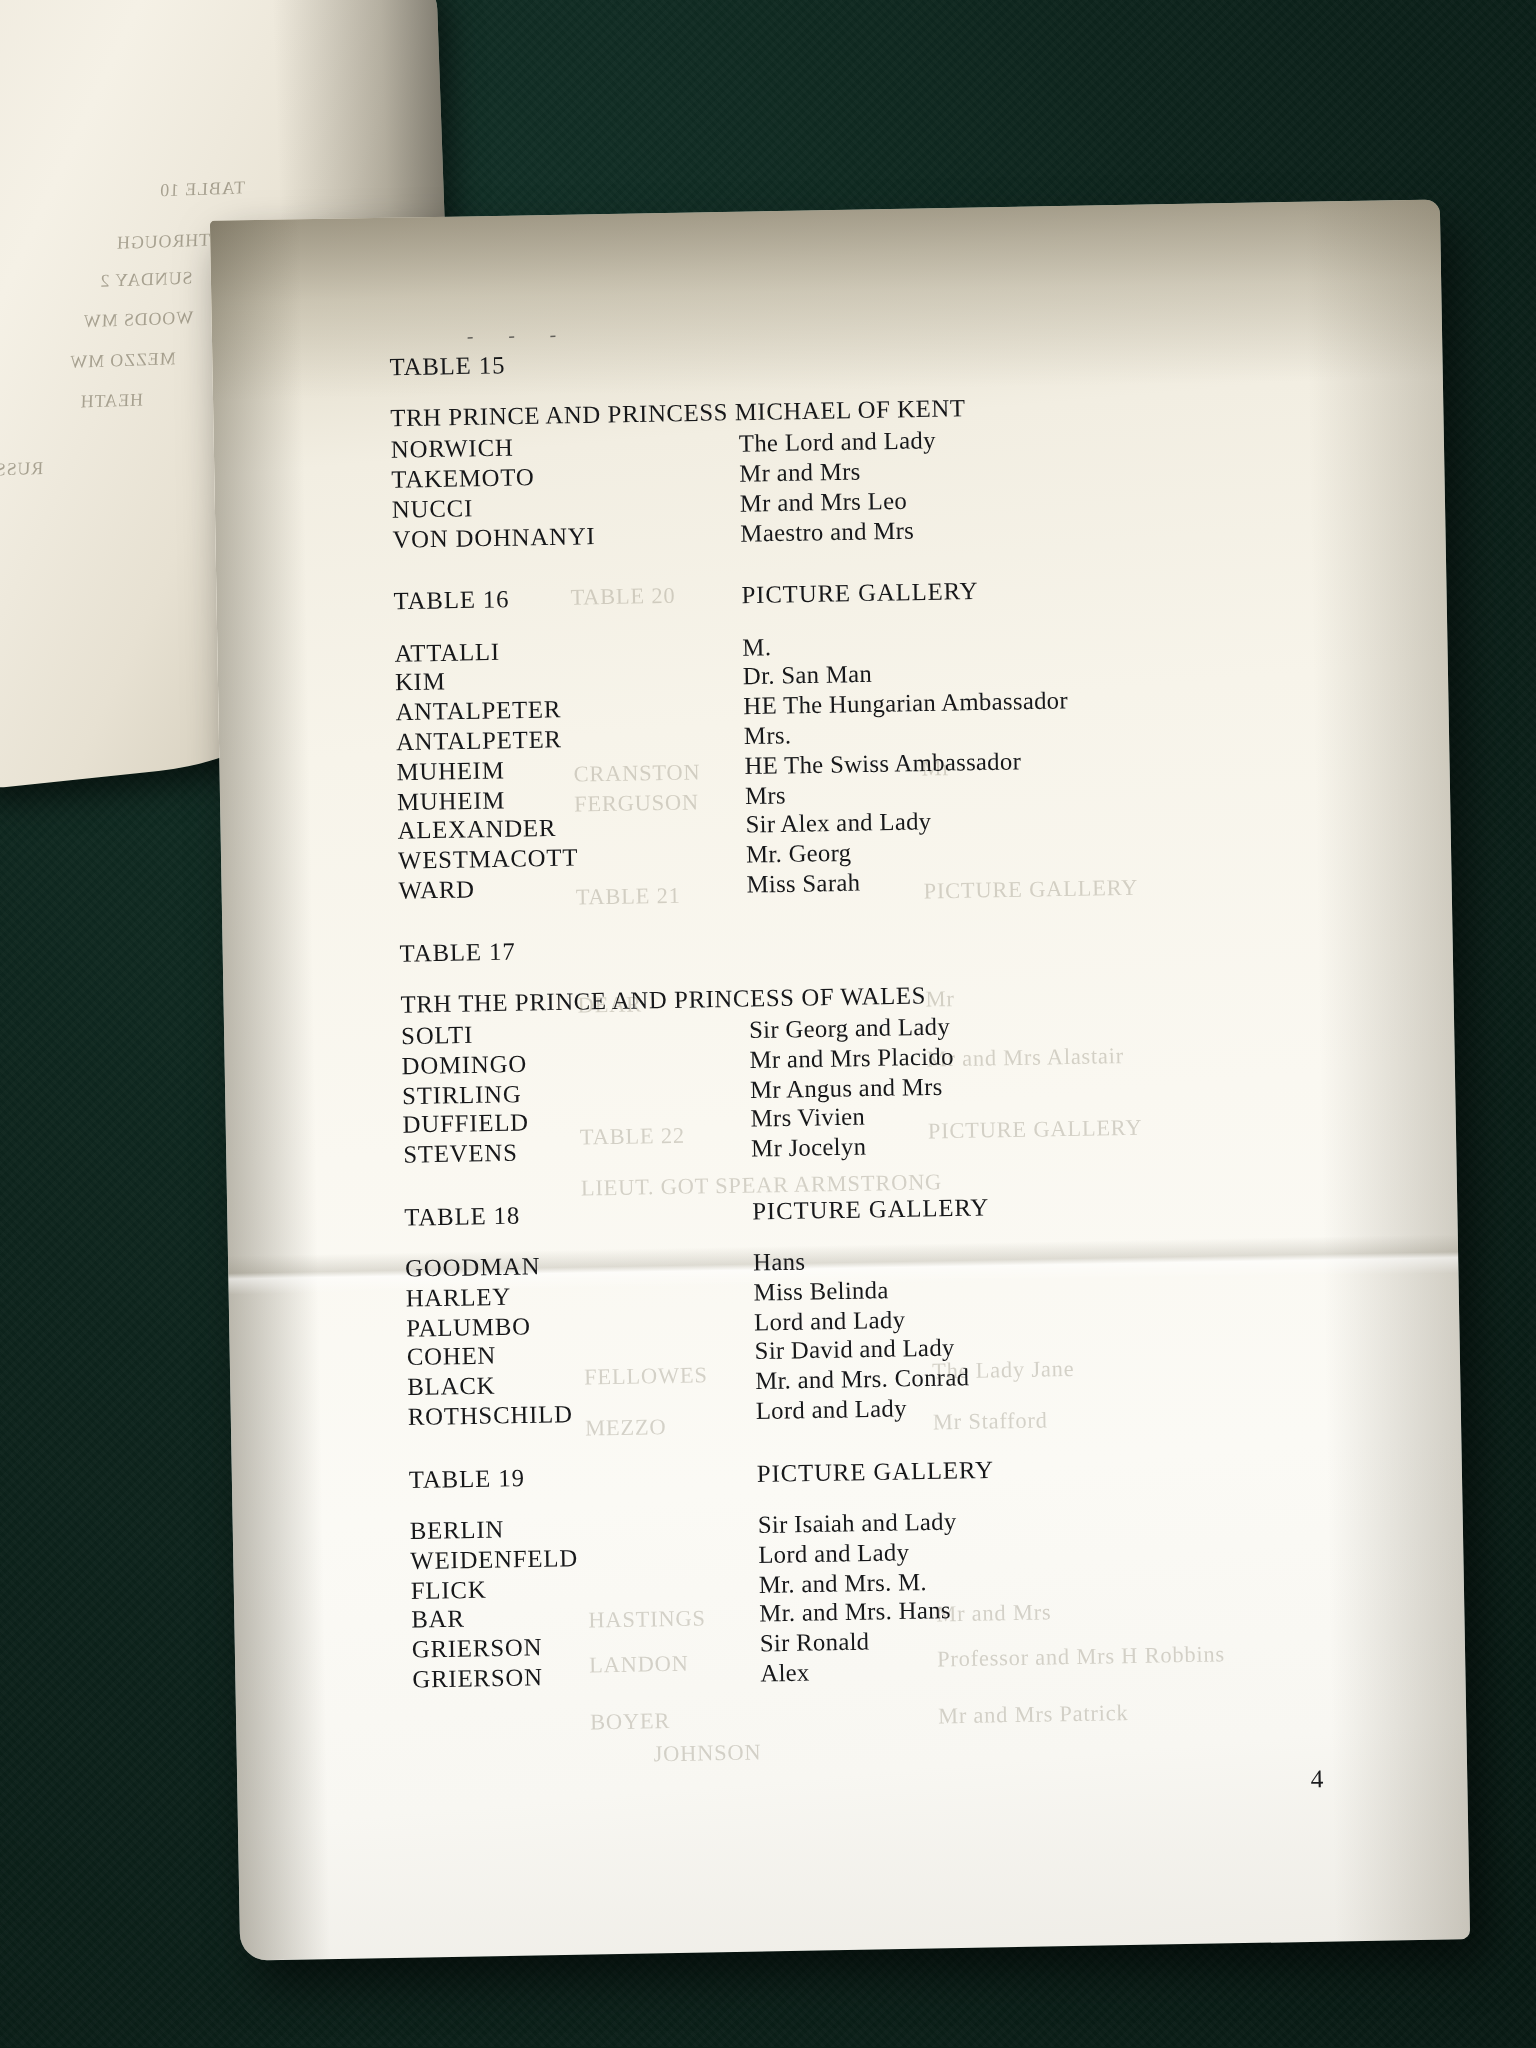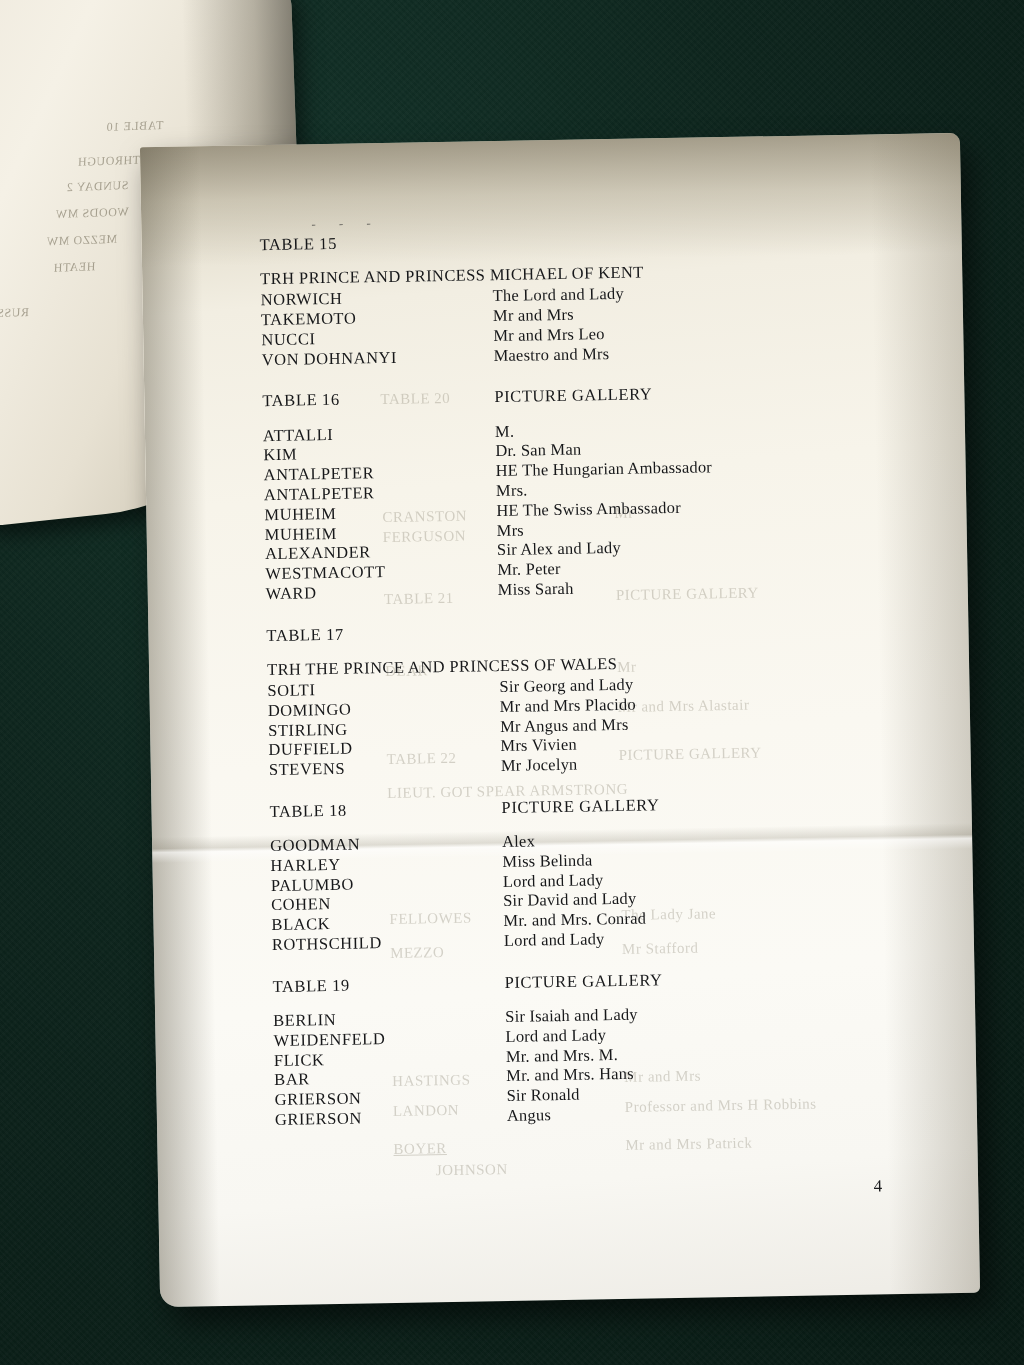--- a/index.html
+++ b/index.html
@@ -213,21 +213,21 @@
         <span class="bleed" style="left: 468px; top: 608px;">PICTURE GALLERY</span>
         <span class="bleed" style="left: 236px; top: 642px;">LIEUT. GOT SPEAR ARMSTRONG</span>
         <span class="bleed" style="left: 236px; top: 768px;">FELLOWES</span>
         <span class="bleed" style="left: 468px; top: 768px;">The Lady Jane</span>
         <span class="bleed" style="left: 236px; top: 802px;">MEZZO</span>
         <span class="bleed" style="left: 468px; top: 802px;">Mr Stafford</span>
         <span class="bleed" style="left: 236px; top: 930px;">HASTINGS</span>
         <span class="bleed" style="left: 468px; top: 930px;">Mr and Mrs</span>
         <span class="bleed" style="left: 236px; top: 960px;">LANDON</span>
         <span class="bleed" style="left: 468px; top: 960px;">Professor and Mrs H Robbins</span>
-        <span class="bleed" style="left: 236px; top: 998px; text-decoration: underline;">BOYER</span>
+        <span class="bleed" style="left: 236px; top: 998px;">BOYER</span>
         <span class="bleed" style="left: 468px; top: 998px;">Mr and Mrs Patrick</span>
         <span class="bleed" style="left: 278px; top: 1020px;">JOHNSON</span>
       </div>
 
     <div class="stray-marks">- - -</div>
 
     <div class="doc" id="doc-root">
         <div class="tbl-block">
           <div class="tbl-head">
             <span class="num">TABLE 15</span>
@@ -279,21 +279,21 @@
           <div class="row">
             <span class="surname">MUHEIM</span>
             <span class="title">Mrs</span>
           </div>
           <div class="row">
             <span class="surname">ALEXANDER</span>
             <span class="title">Sir Alex and Lady</span>
           </div>
           <div class="row">
             <span class="surname">WESTMACOTT</span>
-            <span class="title">Mr. Peter</span>
+            <span class="title">Mr. Georg</span>
           </div>
           <div class="row">
             <span class="surname">WARD</span>
             <span class="title">Miss Sarah</span>
           </div>
         </div>
         <div class="tbl-block">
           <div class="tbl-head">
             <span class="num">TABLE 17</span>
             <span class="venue"></span>
@@ -320,21 +320,21 @@
             <span class="title">Mr Jocelyn</span>
           </div>
         </div>
         <div class="tbl-block">
           <div class="tbl-head">
             <span class="num">TABLE 18</span>
             <span class="venue">PICTURE GALLERY</span>
           </div>
           <div class="row">
             <span class="surname">GOODMAN</span>
-            <span class="title">Alex</span>
+            <span class="title">Hans</span>
           </div>
           <div class="row">
             <span class="surname">HARLEY</span>
             <span class="title">Miss Belinda</span>
           </div>
           <div class="row">
             <span class="surname">PALUMBO</span>
             <span class="title">Lord and Lady</span>
           </div>
           <div class="row">
@@ -370,20 +370,20 @@
           <div class="row">
             <span class="surname">BAR</span>
             <span class="title">Mr. and Mrs. Hans</span>
           </div>
           <div class="row">
             <span class="surname">GRIERSON</span>
             <span class="title">Sir Ronald</span>
           </div>
           <div class="row">
             <span class="surname">GRIERSON</span>
-            <span class="title">Angus</span>
+            <span class="title">Alex</span>
           </div>
         </div>
       </div>
 
     <div class="page-num">4</div>
   </div>
 </div>
 
 </body></html>

